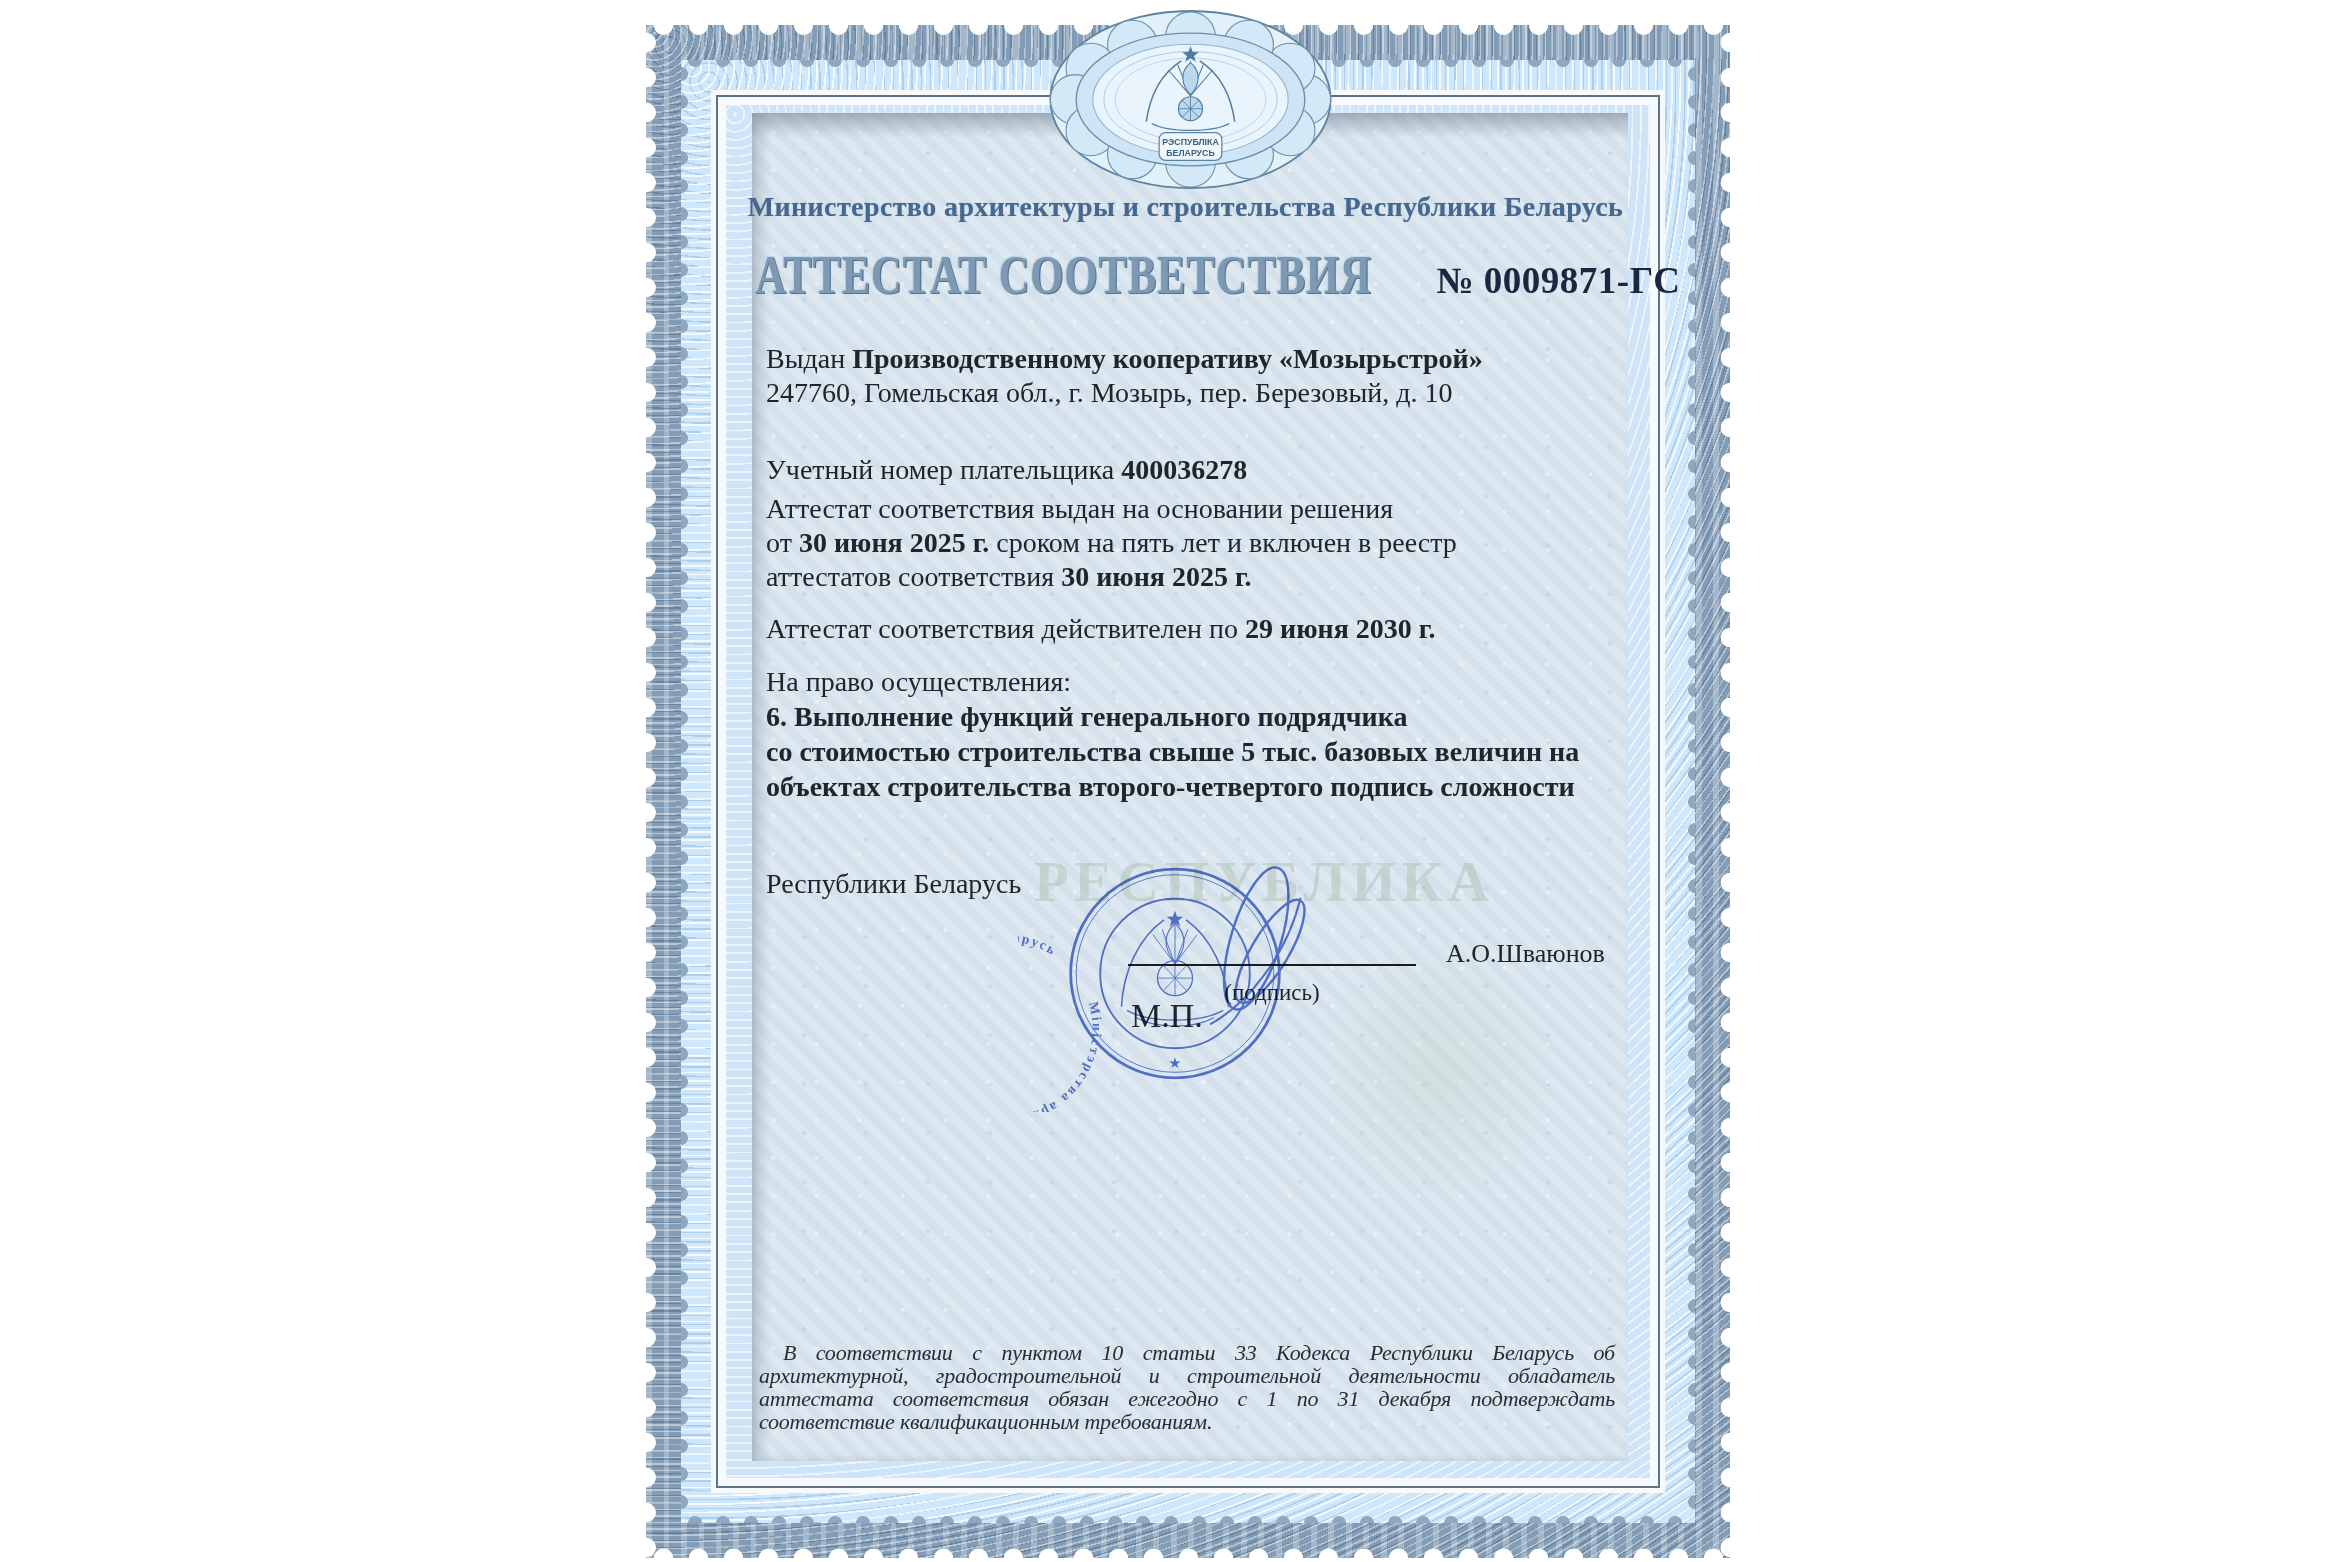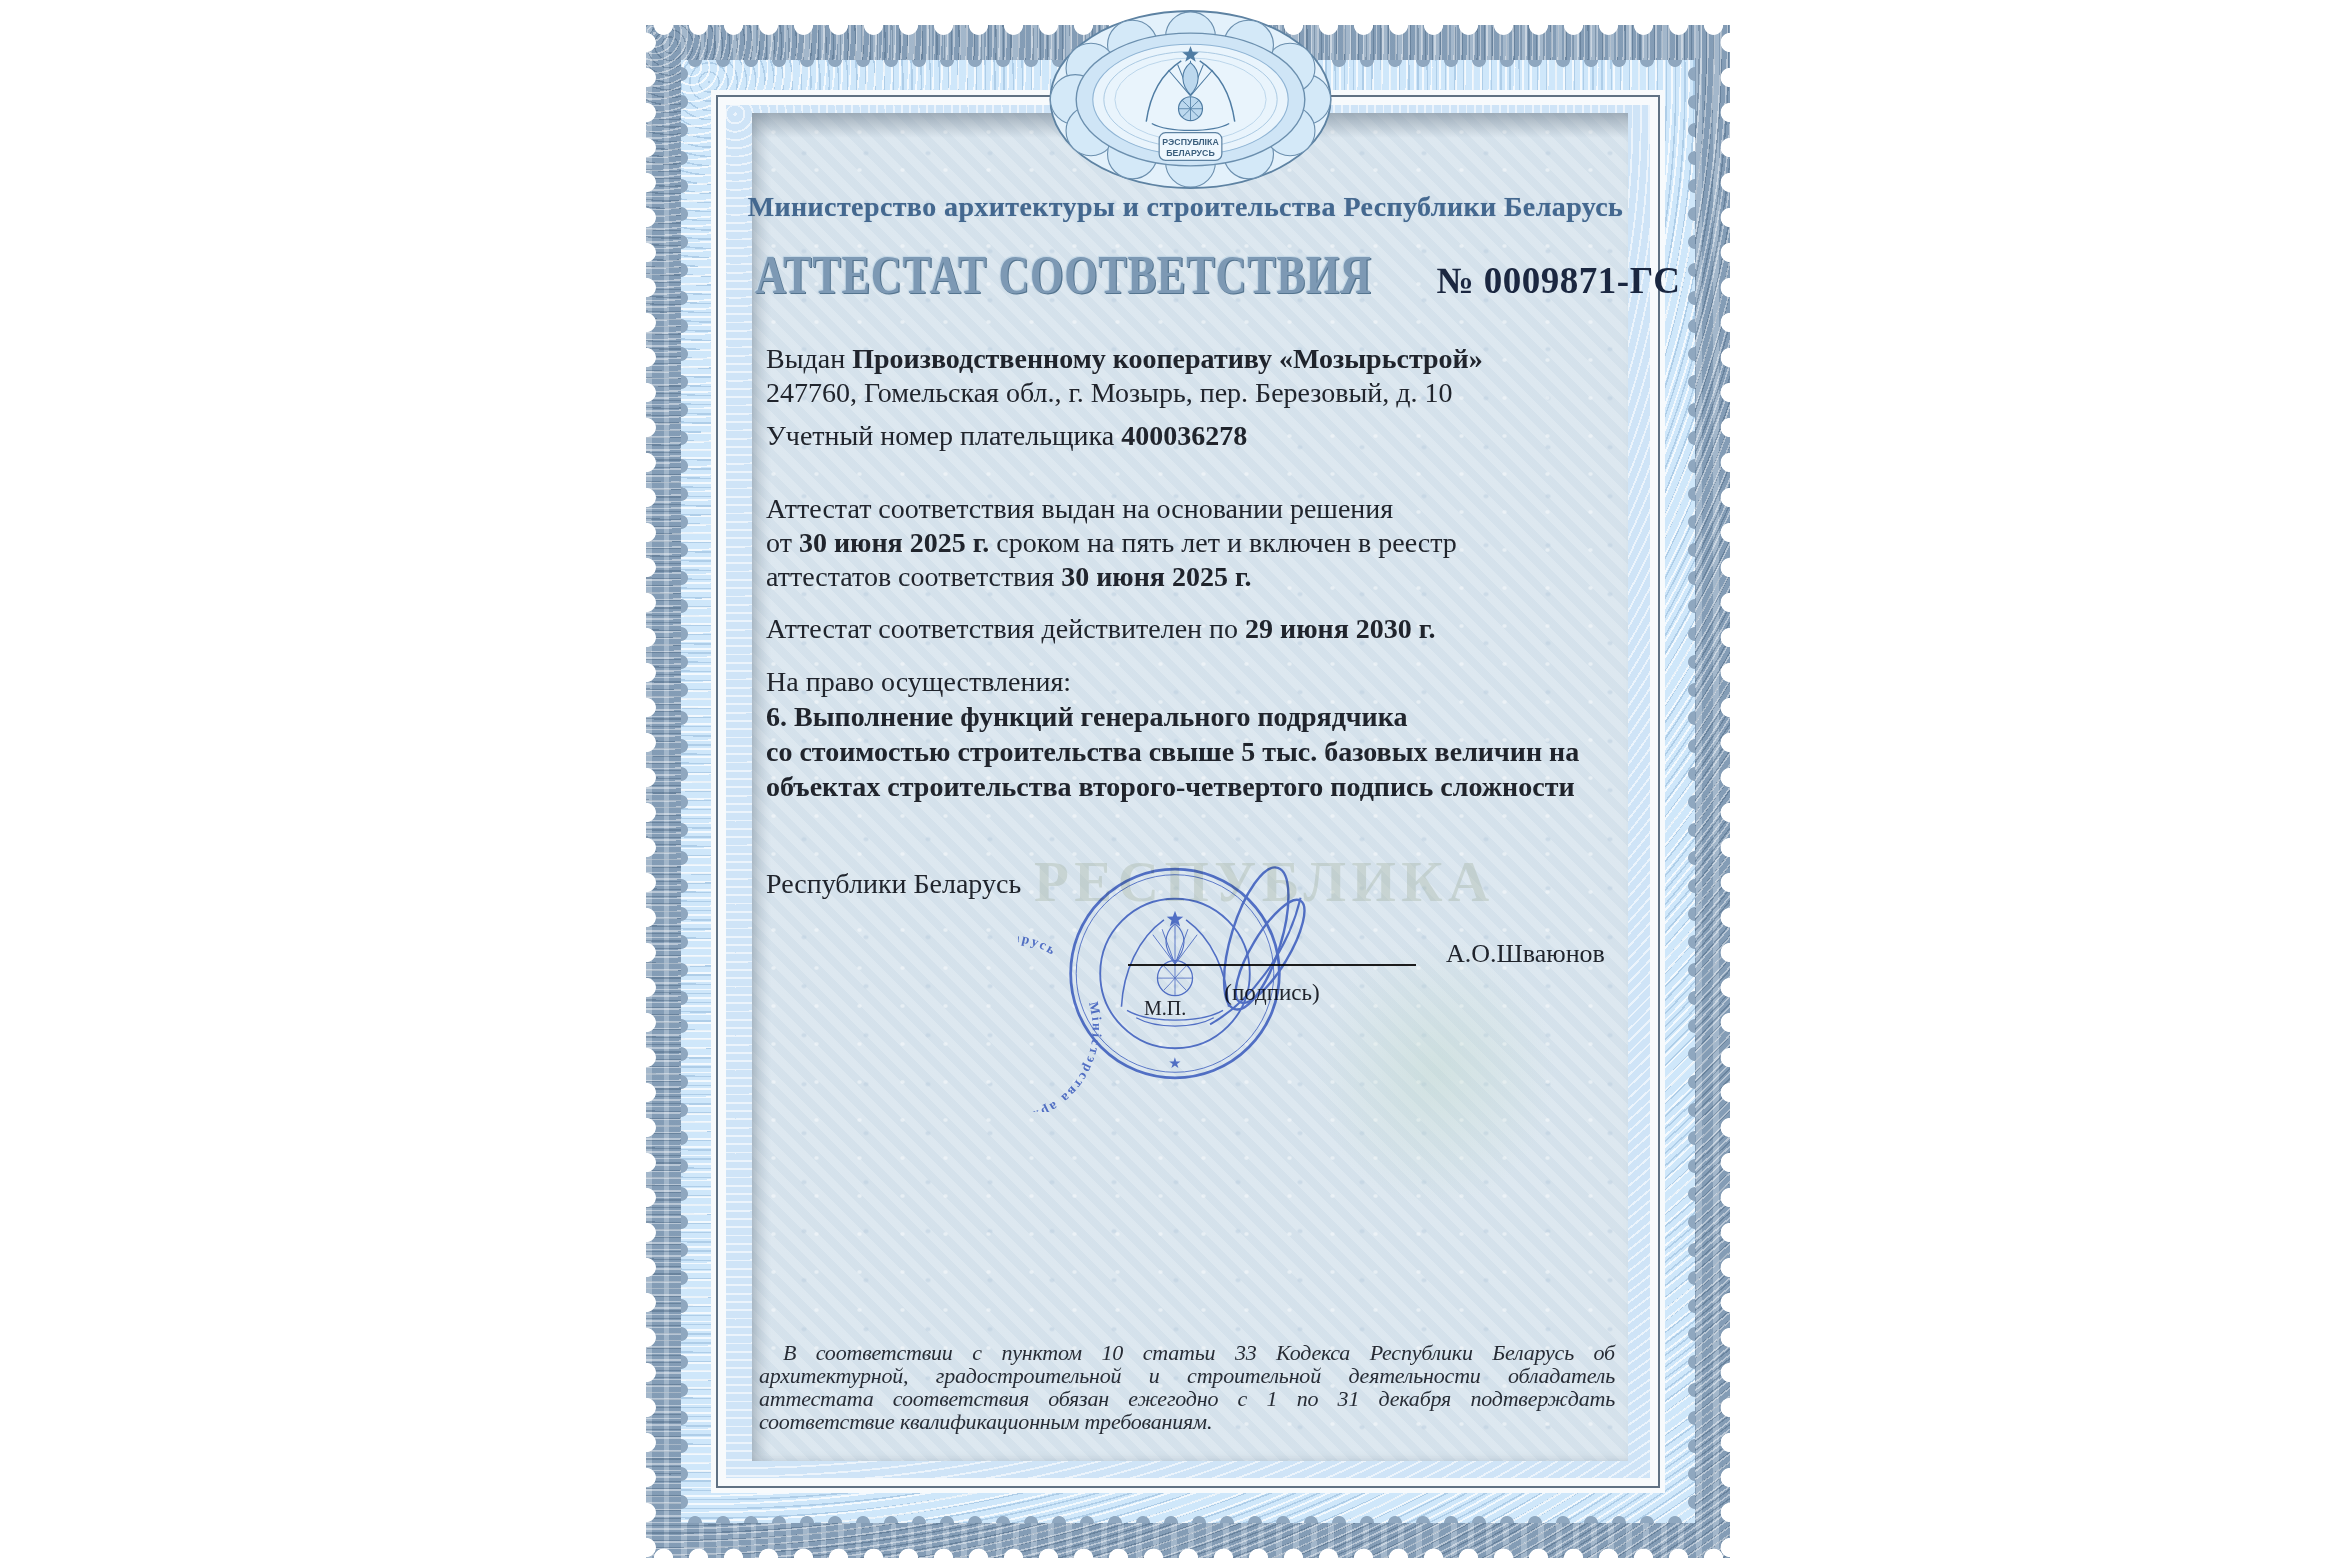--- a/index.html
+++ b/index.html
@@ -98,29 +98,29 @@
   }
   .cert-number{
     display:inline-block;margin-left:-109px;font-size:37px;font-weight:bold;color:#1b2740;
     vertical-align:baseline;letter-spacing:0.5px;
   }
   .column{position:absolute;left:120px;top:0;width:868px;font-size:28px;line-height:34px;color:#20242c;}
   .column .block{position:absolute;left:0;width:100%;}
   .line{white-space:nowrap;}
   .b{font-weight:bold;}
   .blk-issued{top:317px;}
-  .blk-payer{top:394px;}
+  .blk-payer{top:428px;}
   .blk-basis{top:467px;}
   .blk-valid{top:587px;}
   .blk-rights{top:639px;line-height:35px;}
   .blk-sign{top:841px;height:240px;line-height:35px;}
   .sign-name{position:absolute;left:680px;top:70px;font-size:26px;white-space:nowrap;}
   .sign-line{position:absolute;left:362px;top:98px;width:288px;border-top:2.3px solid #1b1b1b;height:0;}
   .sign-caption{position:absolute;left:362px;top:103px;width:288px;text-align:center;font-size:23px;line-height:24px;margin-top:12px;}
-  .seal-mark{position:absolute;left:498px;top:972px;font-size:20px;color:#20242c;}
+  .seal-mark{position:absolute;left:485px;top:972px;font-size:34px;color:#20242c;}
   .footnote{
     position:absolute;left:113px;top:1316px;width:856px;
     font-size:22px;line-height:23px;font-style:italic;color:#272c35;
     text-align:justify;text-indent:24px;letter-spacing:-0.2px;
   }
   .watermark{
     position:absolute;left:388px;top:824px;
     font-size:57px;font-weight:bold;letter-spacing:5.5px;color:rgba(155,172,150,.32);
     white-space:nowrap;z-index:1;text-align:right;
   }

